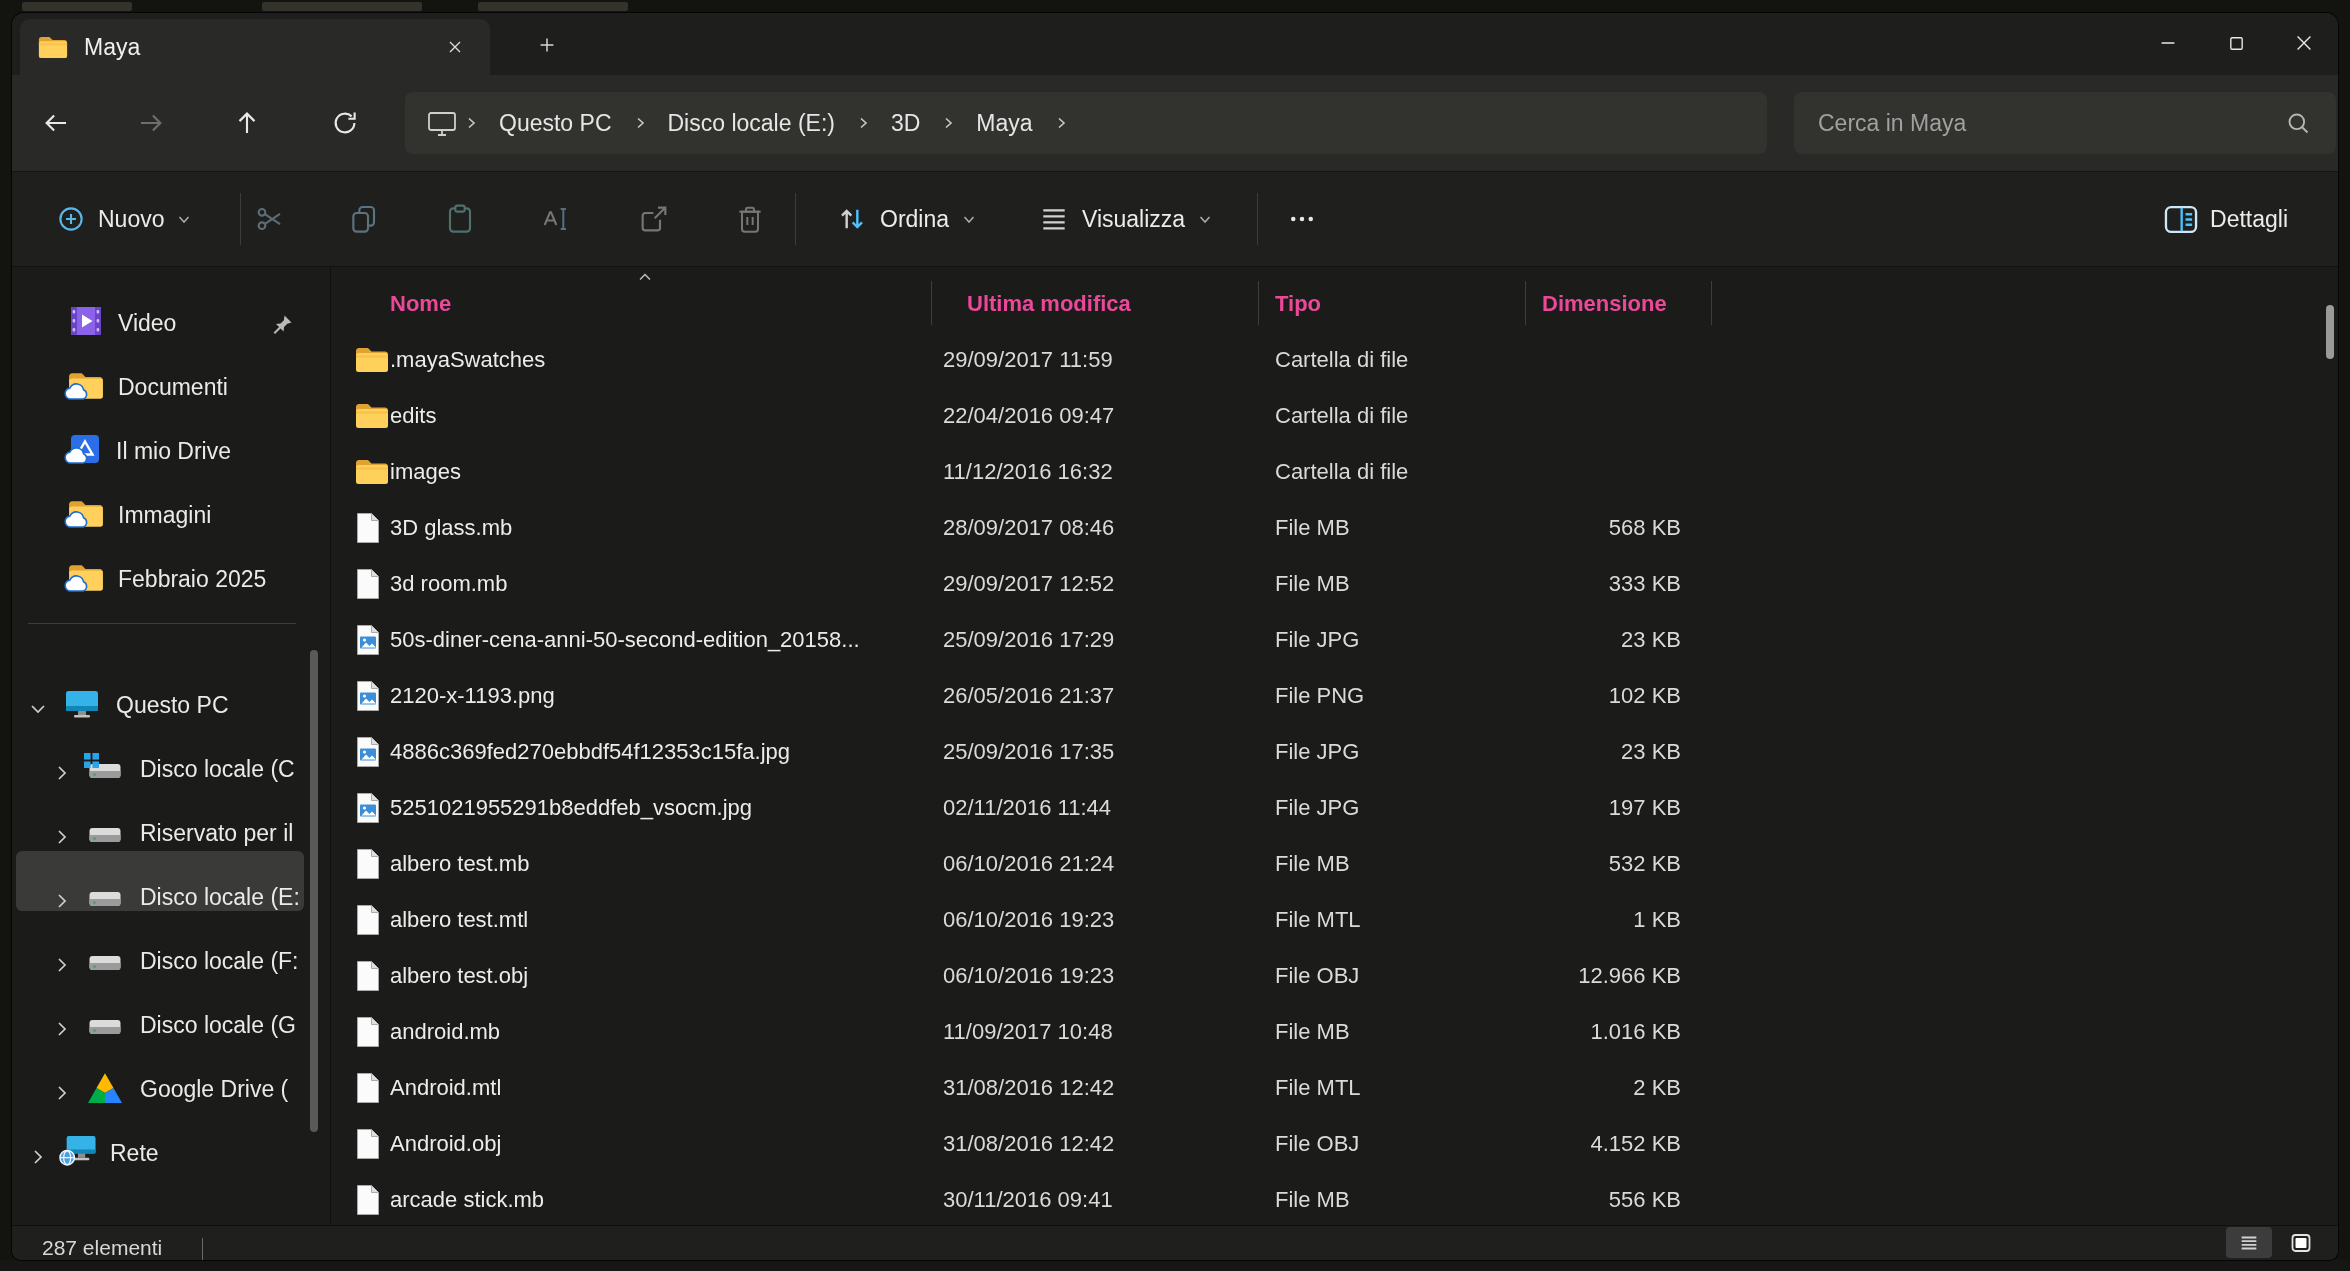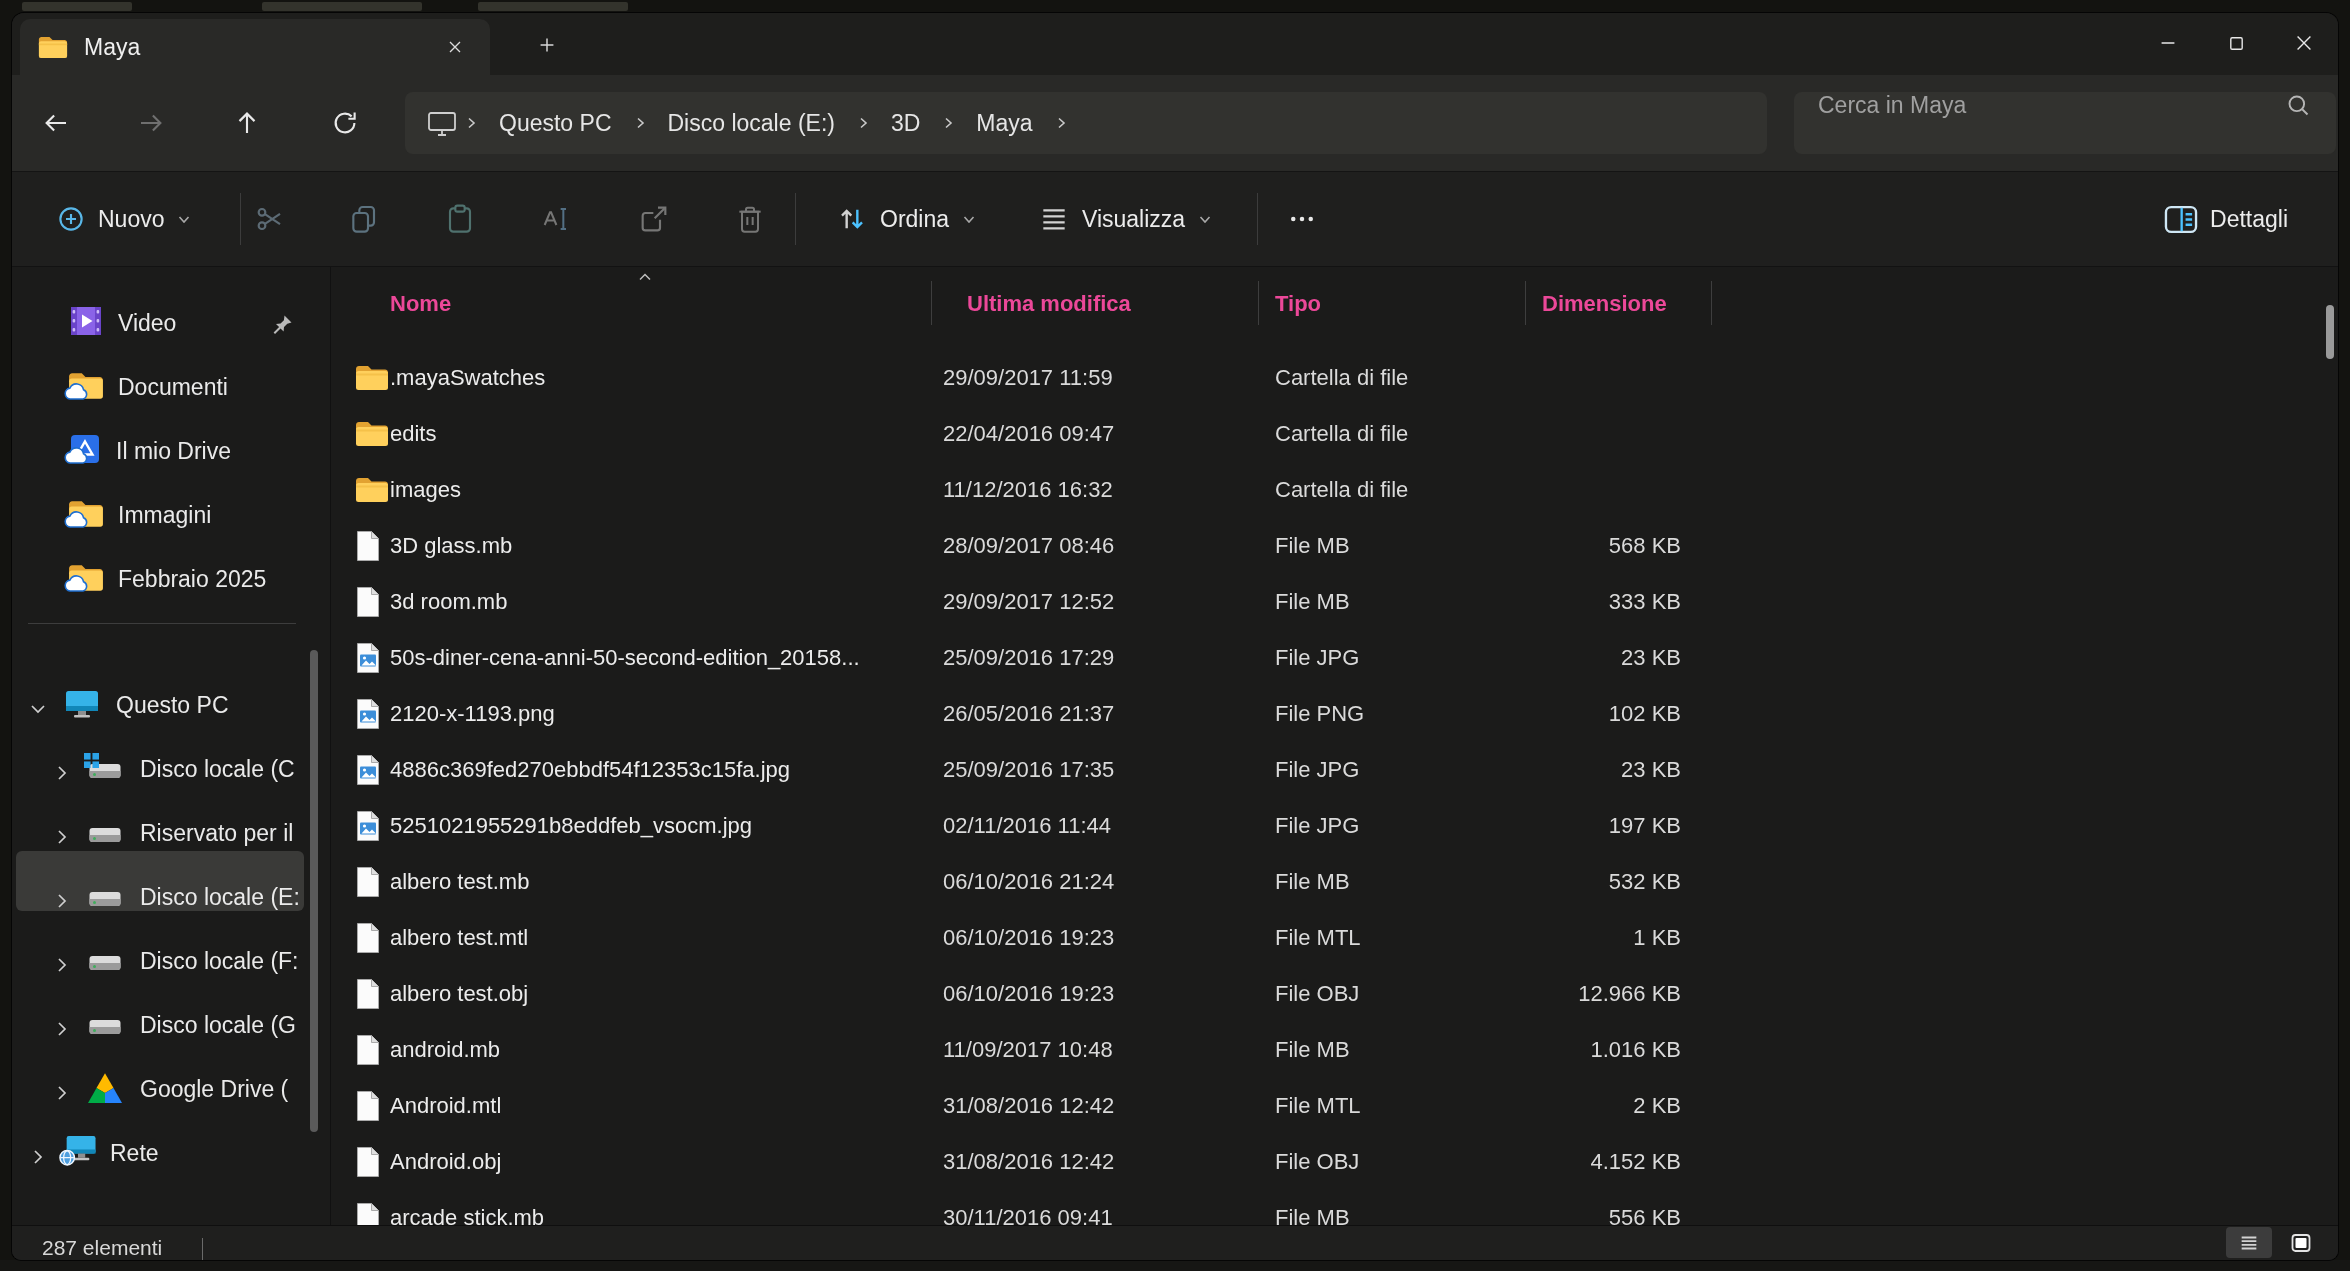--- a/index.html
+++ b/index.html
@@ -25,21 +25,21 @@
 
   
   .navbar{height:96px;background:#292927;position:relative;flex:none;}
   .nav-btn{position:absolute;top:26px;width:44px;height:44px;border-radius:6px;
            display:flex;align-items:center;justify-content:center;}
   .crumb-pill{position:absolute;left:393px;top:17px;width:1362px;height:62px;background:#32322f;
               border-radius:8px;display:flex;align-items:center;padding:0 22px;box-sizing:border-box;gap:0;}
   .crumb-item{font-size:23px;color:#e6e6e6;padding:0 14px;white-space:nowrap;}
   .crumb-chev{display:flex;align-items:center;padding:0 6px;}
   .search-pill{position:absolute;left:1782px;top:17px;width:542px;height:62px;background:#32322f;
-               border-radius:8px;display:flex;padding:0 24px;box-sizing:border-box;}
+               border-radius:8px;display:flex;align-items:center;padding:0 24px;box-sizing:border-box;}
   .search-ph{font-size:23px;color:#a0a0a0;}
   .search-ic{margin-left:auto;display:flex;}
 
   
   .cmdbar{height:94px;background:#1f1f1e;border-top:1px solid #141414;border-bottom:1px solid #121212;
           position:relative;flex:none;}
   .cmd-divider{position:absolute;top:21px;width:1px;height:52px;background:#3c3c3c;}
   .cmd-btn{position:absolute;top:19px;height:56px;border-radius:6px;display:flex;align-items:center;
            justify-content:center;gap:12px;}
   .cmd-label{font-size:23px;color:#ececec;white-space:nowrap;}
@@ -56,21 +56,21 @@
   .sb-sep{position:absolute;left:16px;right:34px;top:356px;height:1px;background:#3d3d3d;}
   .sb-icon{position:relative;display:flex;flex:none;}
   .sb-cloud{position:absolute;left:-5px;bottom:-4px;}
   .sb-winlogo{position:absolute;left:-4px;top:-6px;}
   .sb-scroll{position:absolute;right:12px;top:383px;width:8px;height:482px;background:#5a5a5a;border-radius:4px;}
 
   .main{flex:1;position:relative;}
   .hdr-label{position:absolute;top:24px;font-size:22px;color:#ec4899;white-space:nowrap;font-weight:bold;}
   .hdr-div{position:absolute;top:14px;width:1px;height:44px;background:#3e3e3e;}
   .hdr-caret{position:absolute;left:306px;top:1px;}
-  .rows{position:absolute;left:0;right:20px;top:83px;}
+  .rows{position:absolute;left:0;right:20px;top:65px;}
   .frow{height:56px;display:grid;grid-template-columns:35px 553px 332px 267px 139px;
         align-items:center;padding-left:24px;box-sizing:border-box;}
   .icell{position:relative;display:flex;align-items:center;}
   .icell svg{display:none;}
   .icell[data-icon="folder"] .sv-folder{display:block;}
   .icell[data-icon="file"]   .sv-file{display:block;}
   .icell[data-icon="image"]  .sv-image{display:block;}
   .c-name{font-size:22px;color:#ececec;white-space:nowrap;overflow:hidden;padding-left:0px;}
   .c-date,.c-type{font-size:22px;color:#dadada;white-space:nowrap;}
   .c-size{font-size:22px;color:#dadada;text-align:right;white-space:nowrap;}

